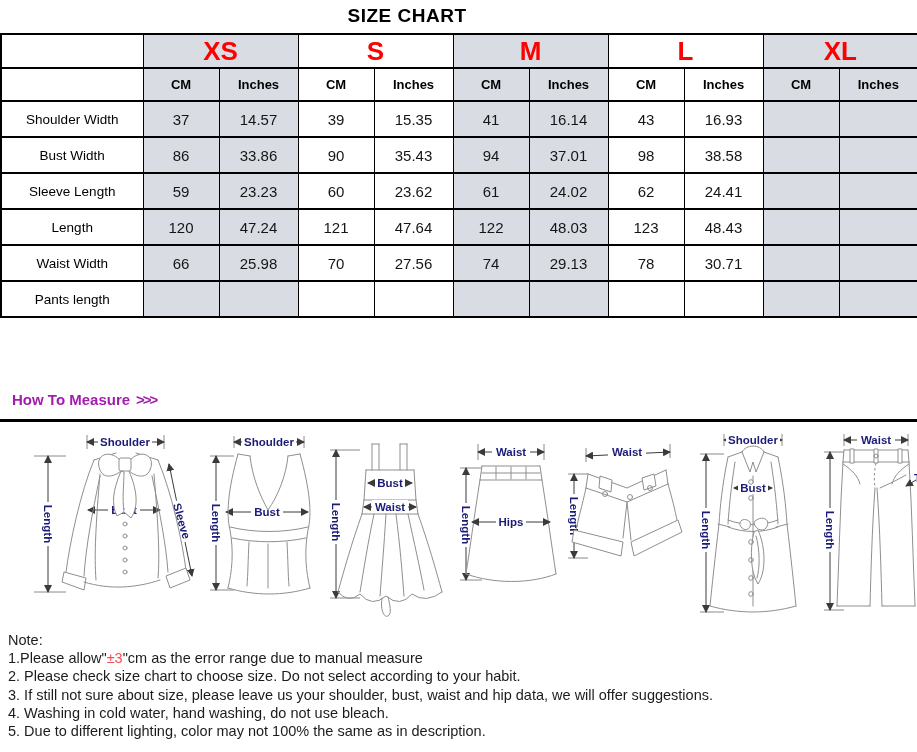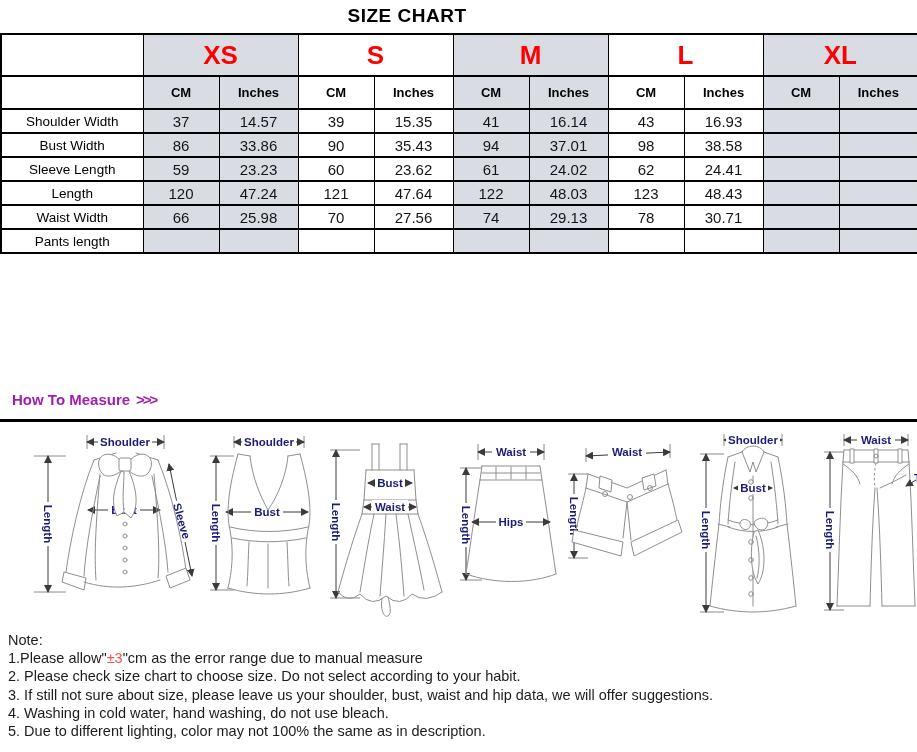--- a/index.html
+++ b/index.html
@@ -7,23 +7,23 @@
     width:917px;height:752px;position:relative;background:#fff;overflow:hidden;
     font-family:"Liberation Sans",sans-serif;color:#111;
   }
   
   #page-title{position:absolute;top:5px;left:0;width:814px;text-align:center;
     font-size:19px;font-weight:bold;color:#000;letter-spacing:.5px;}
   
   #size-table{position:absolute;top:33px;left:0;width:917px;border-collapse:collapse;table-layout:fixed;}
   #size-table td,#size-table th{border:1px solid #000;border-bottom-width:2px;text-align:center;vertical-align:middle;padding:0;overflow:hidden;}
   #size-table{border:2px solid #000;}
-  tr.size-row{height:42px;padding-left:48px;}
+  tr.size-row{height:34px;padding-left:48px;}
   tr.unit-row{height:33px;}
-  tbody tr{height:24px;}
+  tbody tr{height:36px;}
   .size-th{font-size:26px;font-weight:bold;color:#fe0000;background:#fff;}
   .unit-td{font-size:13px;font-weight:bold;color:#000;}
   .label-td{font-size:13.5px;color:#000;background:#fff;}
   .value-td{font-size:15px;color:#151515;}
   .shade{background:#d9dde3;}
   
   #measure-heading{position:absolute;top:391px;left:12px;font-size:15px;font-weight:bold;color:#a21caf;white-space:nowrap;}
   #measure-heading .arrows{letter-spacing:-2px;margin-left:6px;}
   #divider{position:absolute;top:419px;left:0;width:917px;height:3px;background:#000;}
   

